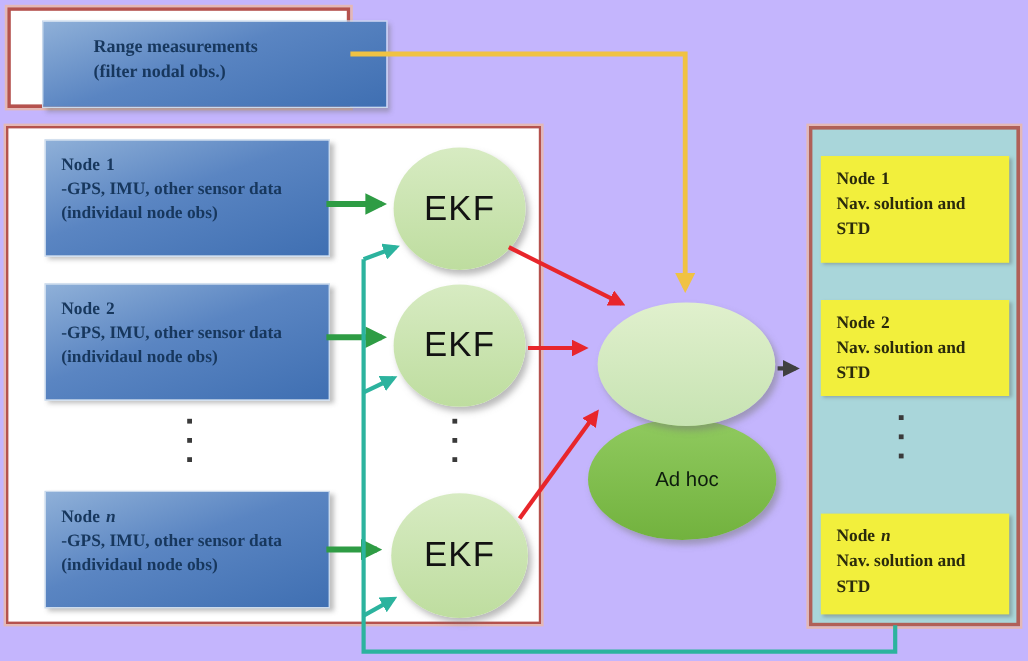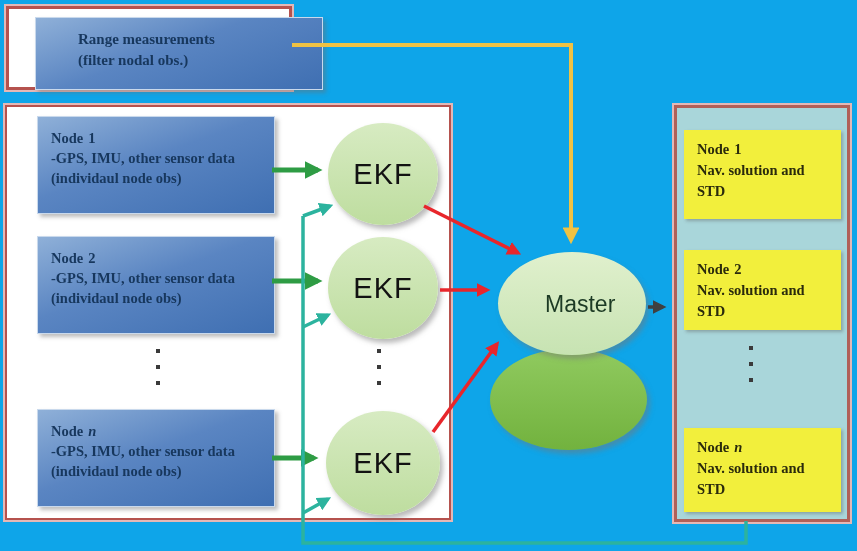--- a/index.html
+++ b/index.html
@@ -1,16 +1,16 @@
 <!DOCTYPE html>
 <html><head>
 <meta charset="utf-8">
 <style>
   html,body{margin:0;padding:0;background:#fff;}
-  .canvas{position:relative;width:857px;height:551px;background:#0ea5e9;overflow:hidden;
+  .canvas{position:relative;width:857px;height:551px;background:#c4b5fd;overflow:hidden;
           font-family:"Liberation Serif",serif;}
 
   
   .red-frame{position:absolute;background:#ffffff;border:3px solid #b5524e;outline:2px solid #e4b8b6;}
   .range-outer{left:6px;top:6px;width:280px;height:78px;}
   .left-panel{left:5px;top:105px;width:442px;height:411px;border-width:2px;}
   .output-panel{left:674px;top:105px;width:170px;height:411px;background:#a9d6da;border-color:#b06058;}
 
   
   .bluebox{position:absolute;background:linear-gradient(160deg,#8fb0d8 0%,#5a85c2 45%,#3f6fb2 100%);
@@ -107,24 +107,24 @@
   <div class="ellipse ekf e1">EKF</div>
   <div class="ellipse ekf e2">EKF</div>
   <div class="dots ekf-dots">
     <span>.</span>
       <span>.</span>
       <span>.</span>
   </div>
   <div class="ellipse ekf e3">EKF</div>
 
   <div class="ellipse adhoc">
+    <div>Ad hoc</div>
   </div>
 
   <div class="ellipse master">
-    <div>Master</div>
   </div>
 
   <div class="red-frame output-panel">
     <div class="yellowbox y1">
       <div><span>Node</span><span class="num">1</span></div>
       <div>Nav. solution and</div>
       <div>STD</div>
     </div>
     <div class="yellowbox y2">
       <div><span>Node</span><span class="num">2</span></div>

